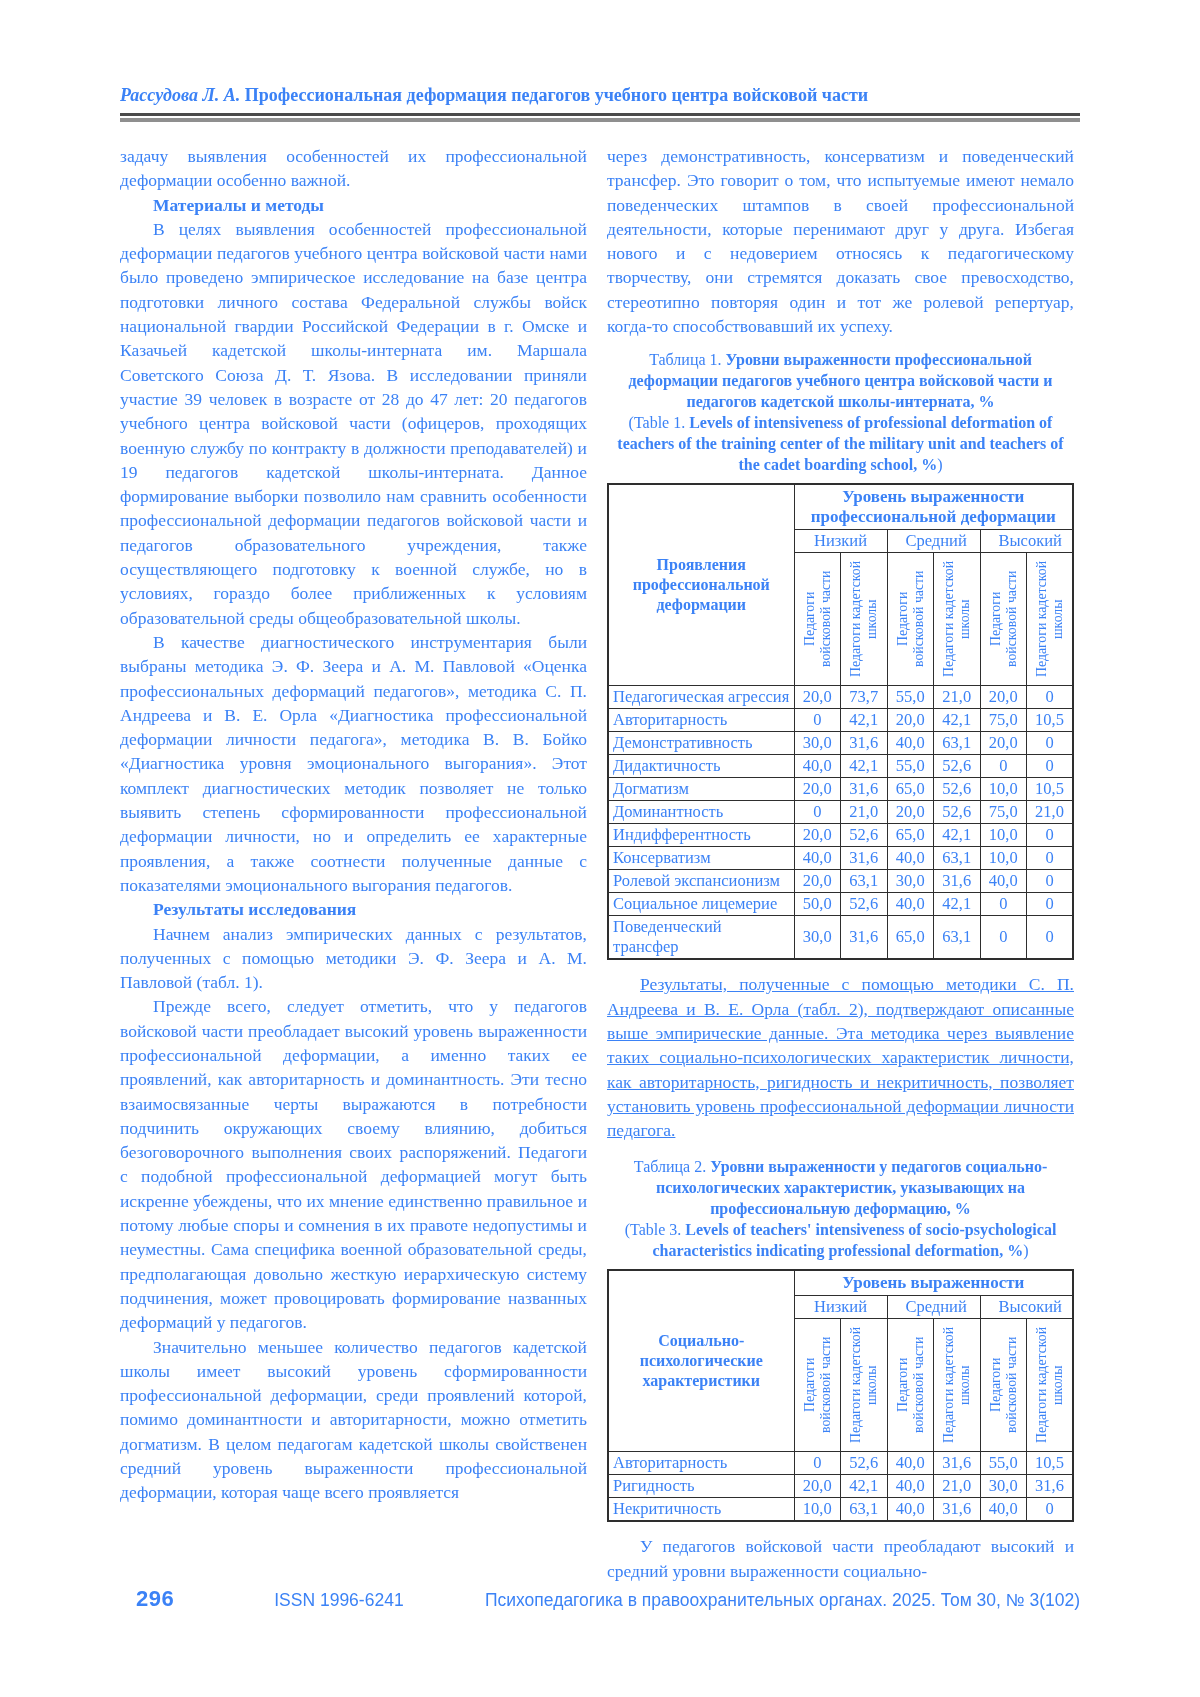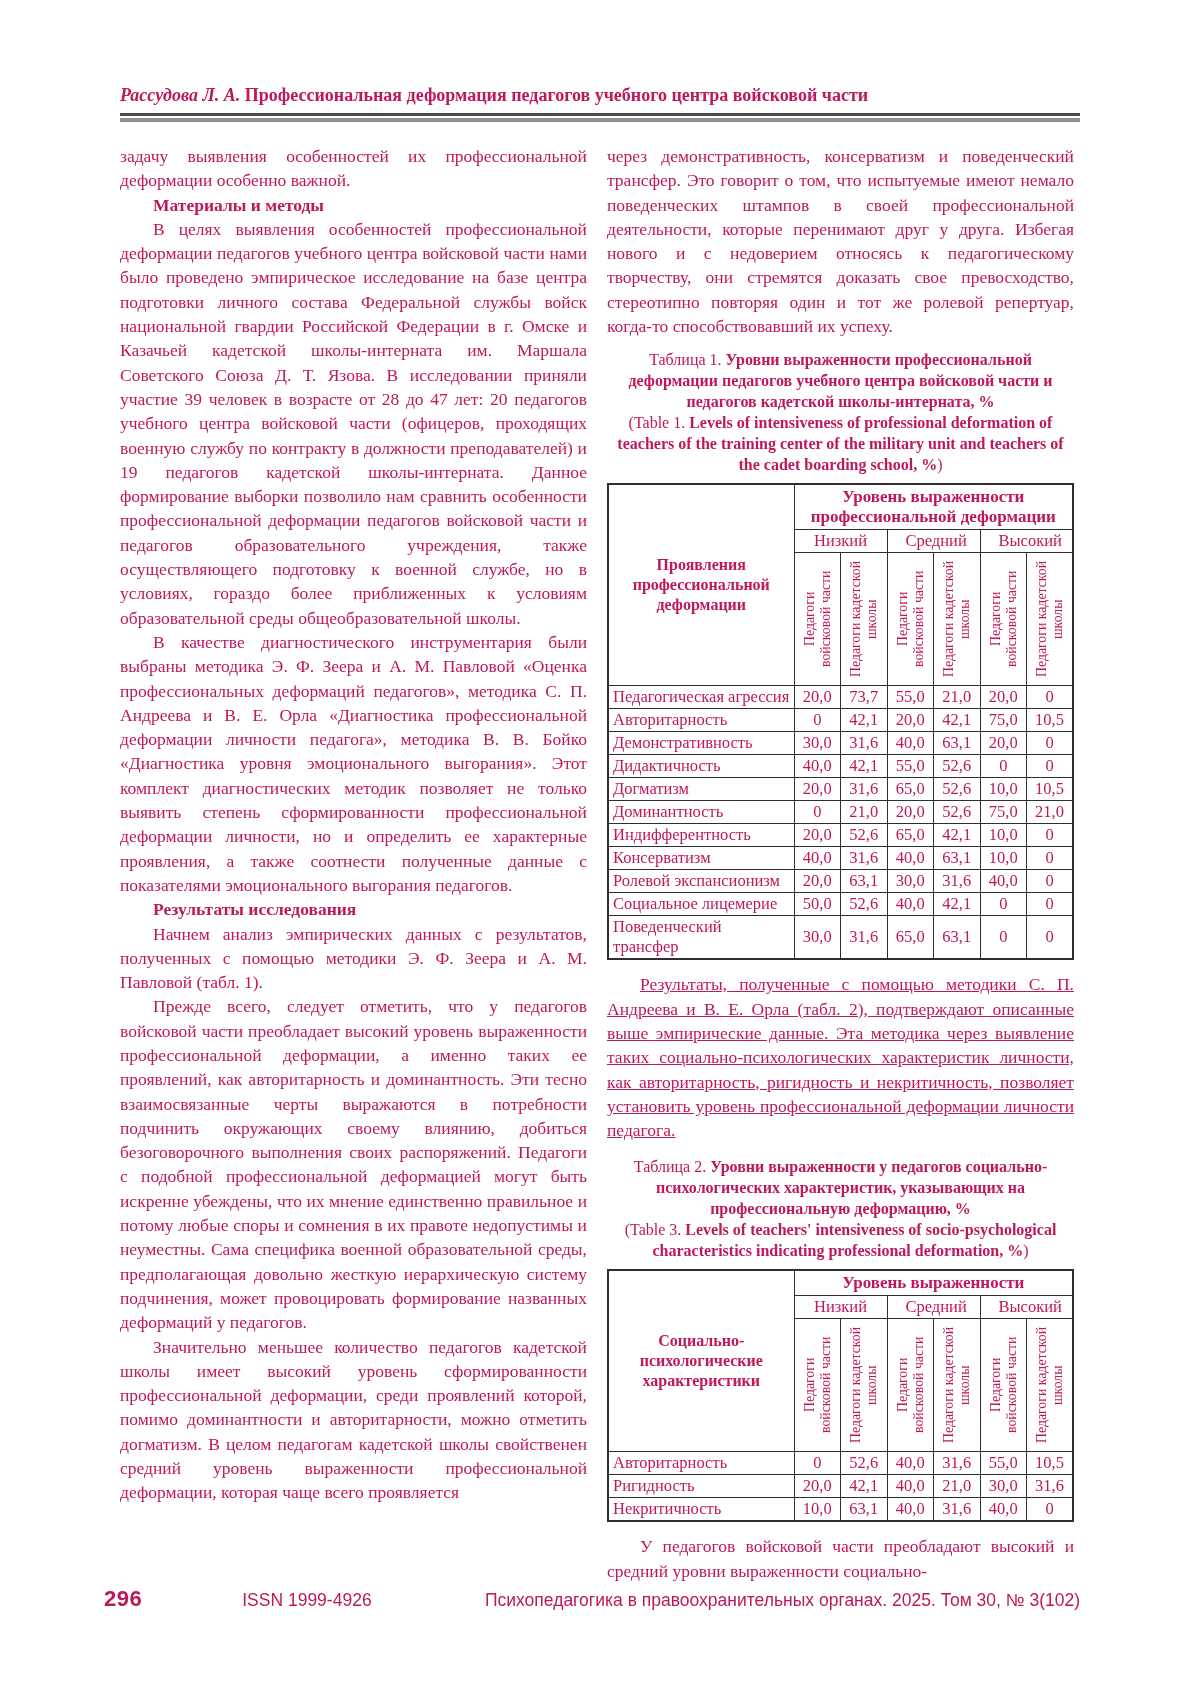--- a/index.html
+++ b/index.html
@@ -2,21 +2,21 @@
 <html lang="ru"><head>
 <meta charset="utf-8">
 <style>
   html,body{margin:0;padding:0;background:#e9e9e9;}
   .page{
     position:relative;
     width:1200px;height:1697px;
     margin:0 auto;
     background:#ffffff;
     font-family:"Liberation Serif","DejaVu Serif",serif;
-    color:#be185d;
+    color:#3b82f6;
     box-sizing:border-box;
     overflow:hidden;
   }
   .content{position:absolute;left:120px;right:120px;top:84px;}
 
   
   .running-head{font-size:18px;line-height:22px;white-space:nowrap;}
   .running-head .author{font-style:italic;font-weight:bold;}
   .running-head .title{font-weight:bold;}
   .rule1{height:3px;background:#4a4a4a;margin-top:7px;}
@@ -51,21 +51,21 @@
     max-height:118px;
     margin:0 auto;
     text-align:center;
     font-weight:normal;
   }
   tbody th.rowlabel{text-align:left;padding:1px 4px;font-weight:normal;}
   tbody td,tbody th{font-size:16.5px;line-height:20px;padding-top:1px;padding-bottom:1px;}
 
   
   .footer{
-    position:absolute;left:104px;right:120px;top:1586px;
+    position:absolute;left:136px;right:120px;top:1586px;
     display:flex;align-items:baseline;
     font-family:"Liberation Sans","DejaVu Sans",sans-serif;
     text-align:right;
   }
   .footer .pageno{font-weight:bold;font-size:22px;letter-spacing:0.5px;}
   .footer .issn{font-size:17.5px;margin-left:100px;}
   .footer .journal{font-size:17.5px;margin-left:auto;}
 </style>
 </head>
 <body>
@@ -326,16 +326,16 @@
           </tbody>
         </table>
 
         <p class="indent" style="margin-top:12px;">У педагогов войсковой части преобладают высокий и средний уровни выраженности социально-</p>
       </section>
     </main>
   </div>
 
   <footer class="footer">
     <span class="pageno">296</span>
-    <span class="issn">ISSN 1999-4926</span>
+    <span class="issn">ISSN 1996-6241</span>
     <span class="journal">Психопедагогика в правоохранительных органах. 2025. Том 30, № 3(102)</span>
   </footer>
 </div>
 
 </body></html>

